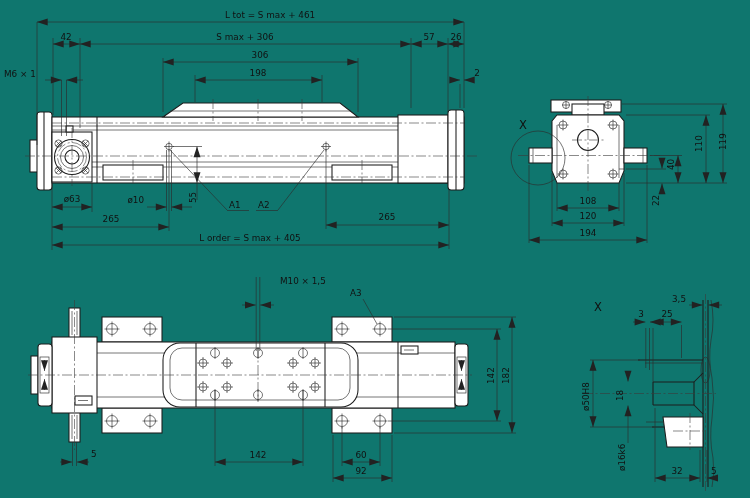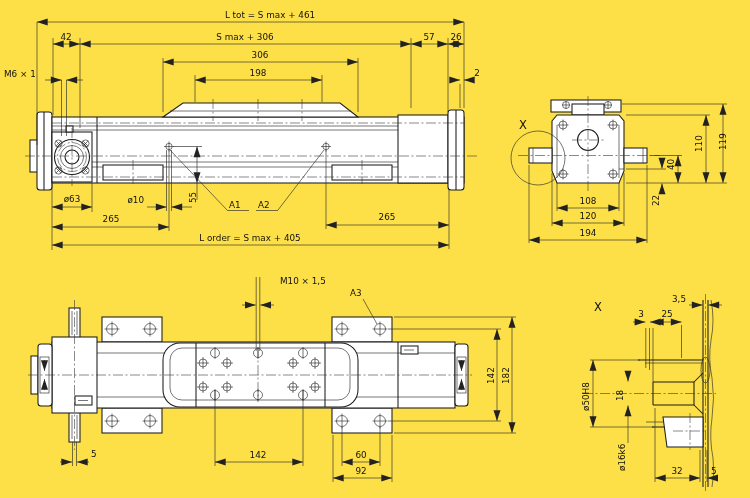--- a/index.html
+++ b/index.html
@@ -1,16 +1,16 @@
 <!DOCTYPE html>
 <html><head>
 <meta charset="utf-8">
 <style>
   html,body{margin:0;padding:0;background:#fff;}
-  #stage{width:750px;height:498px;background:#fde047;position:relative;overflow:hidden;}
+  #stage{width:750px;height:498px;background:#0f766e;position:relative;overflow:hidden;}
   svg{display:block;}
   text{font-family:"DejaVu Sans",sans-serif;font-size:8.8px;fill:#111;}
   .big{font-size:11.5px;}
   .o{stroke:#1c1c1c;stroke-width:1.05;fill:none;stroke-linejoin:miter;}
   .of{stroke:#1c1c1c;stroke-width:1.05;fill:#fff;stroke-linejoin:miter;}
   .t{stroke:#2b2b2b;stroke-width:.65;fill:none;}
   .c{stroke:#3a3a3a;stroke-width:.6;fill:none;stroke-dasharray:10 2.5 2 2.5;}
 </style>
 </head>
 <body>

